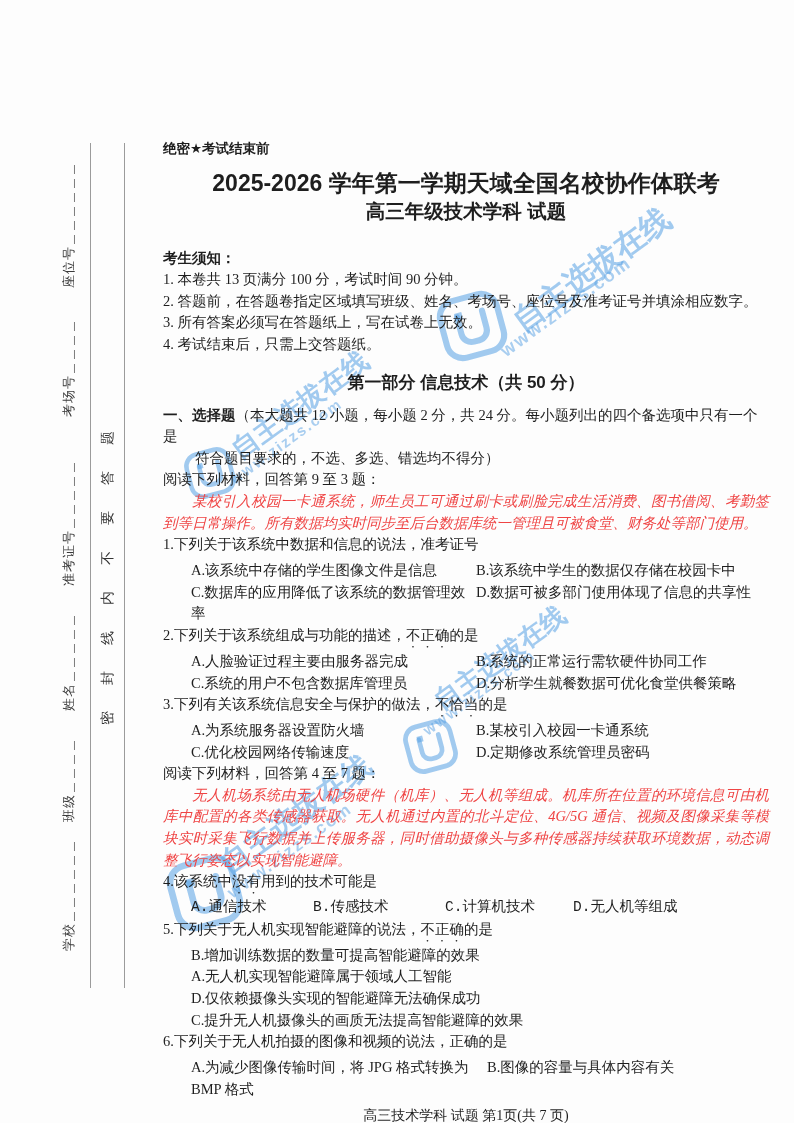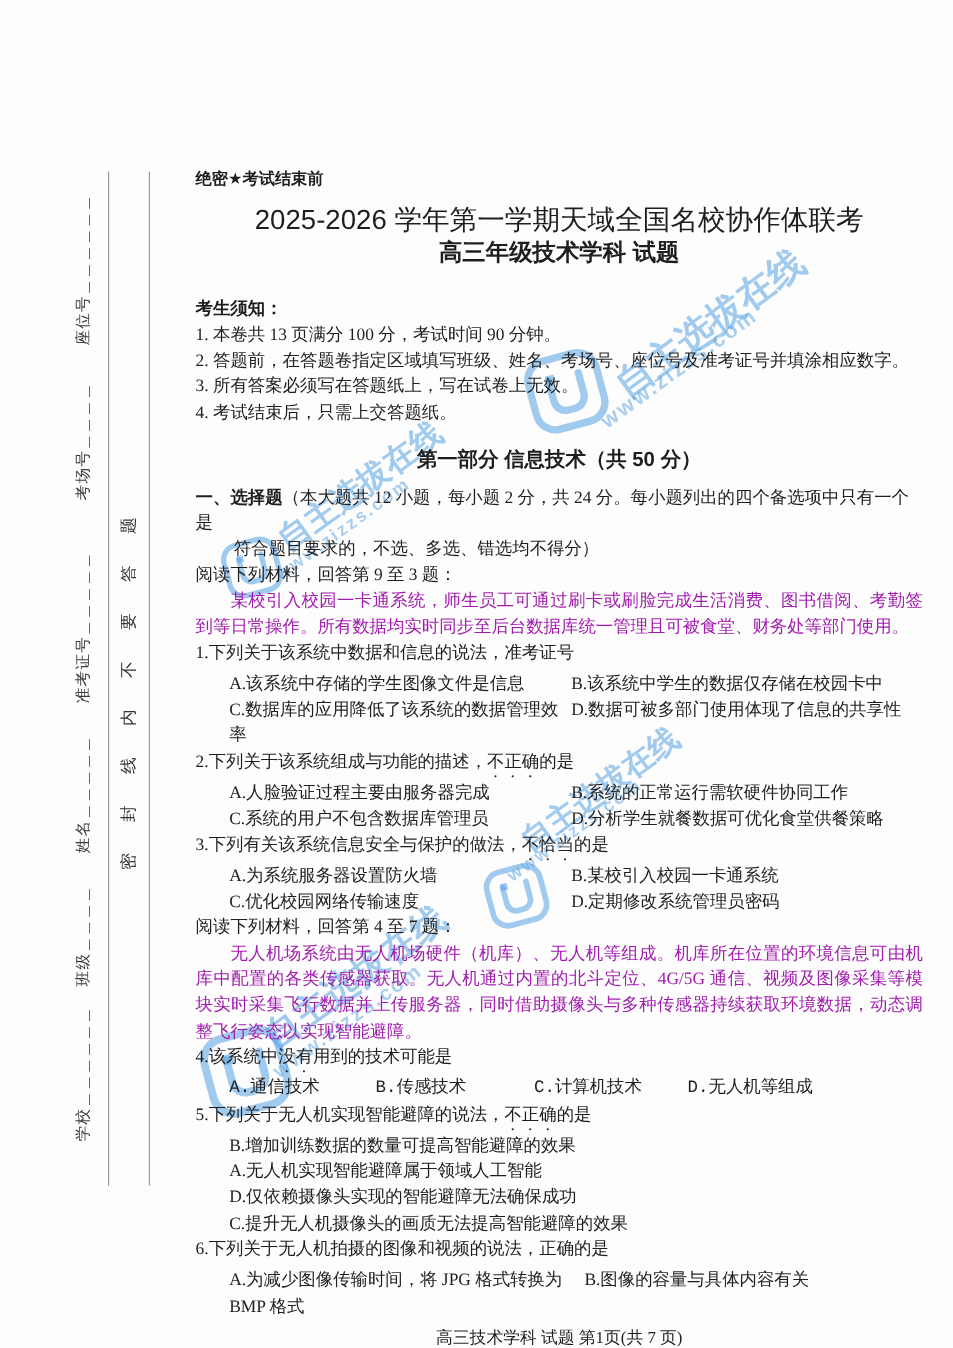--- a/index.html
+++ b/index.html
@@ -22,32 +22,32 @@
   .vlabel{position:absolute;left:69px;transform:translate(-50%,-50%) rotate(-90deg);
           white-space:nowrap;font-size:13px;color:#3a3a3a;z-index:2;letter-spacing:1px;}
   .seal-text{position:absolute;left:108px;top:565px;transform:translate(-50%,-50%) rotate(-90deg);
              white-space:nowrap;font-size:14px;color:#333;letter-spacing:26px;z-index:2;}
 
   
   .content{position:absolute;left:163px;top:138px;width:606px;z-index:3;
            font-size:14.5px;line-height:21.6px;}
   .secrecy{font-weight:bold;font-size:13.5px;
            font-family:"Liberation Sans","DejaVu Sans",sans-serif;}
-  .title1{text-align:center;font-weight:normal;font-size:23px;line-height:30px;margin-top:8px;
+  .title1{text-align:center;font-weight:bold;font-size:23px;line-height:30px;margin-top:8px;
           font-family:"Liberation Sans","DejaVu Sans",sans-serif;}
   .title2{text-align:center;font-weight:bold;font-size:19.5px;line-height:26px;
           font-family:"Liberation Sans","DejaVu Sans",sans-serif;}
   .notice-title{font-weight:bold;margin-top:24px;font-size:14.5px;}
   .notice-item{padding-left:1.8em;text-indent:-1.8em;}
   .part-heading{text-align:center;font-weight:bold;font-size:17px;line-height:26px;margin-top:14px;
           font-family:"Liberation Sans","DejaVu Sans",sans-serif;}
   .mcq-line1{margin-top:9px;font-weight:bold;}
   .mcq-line1 .normal{font-weight:normal;}
   .mcq-line2{padding-left:2.2em;}
-  .passage{text-indent:2em;text-align:justify;color:#a21caf;}
+  .passage{font-style:italic;text-indent:2em;text-align:justify;color:#ef4444;}
   .qstem{white-space:nowrap;}
   .opts{padding-left:28px;}
   .opts2{display:grid;grid-template-columns:285px 1fr;}
   .opts4{display:grid;grid-template-columns:122px 132px 128px 1fr;font-family:Liberation Mono, monospace;}
   .opts1 .opt{display:block;}
   .opts6{display:grid;grid-template-columns:296px 1fr;}
   .emph{-webkit-text-emphasis:filled dot;text-emphasis:filled dot;
         -webkit-text-emphasis-position:under right;text-emphasis-position:under right;}
   .footer{text-align:center;margin-top:5px;font-size:14px;}
 </style>

